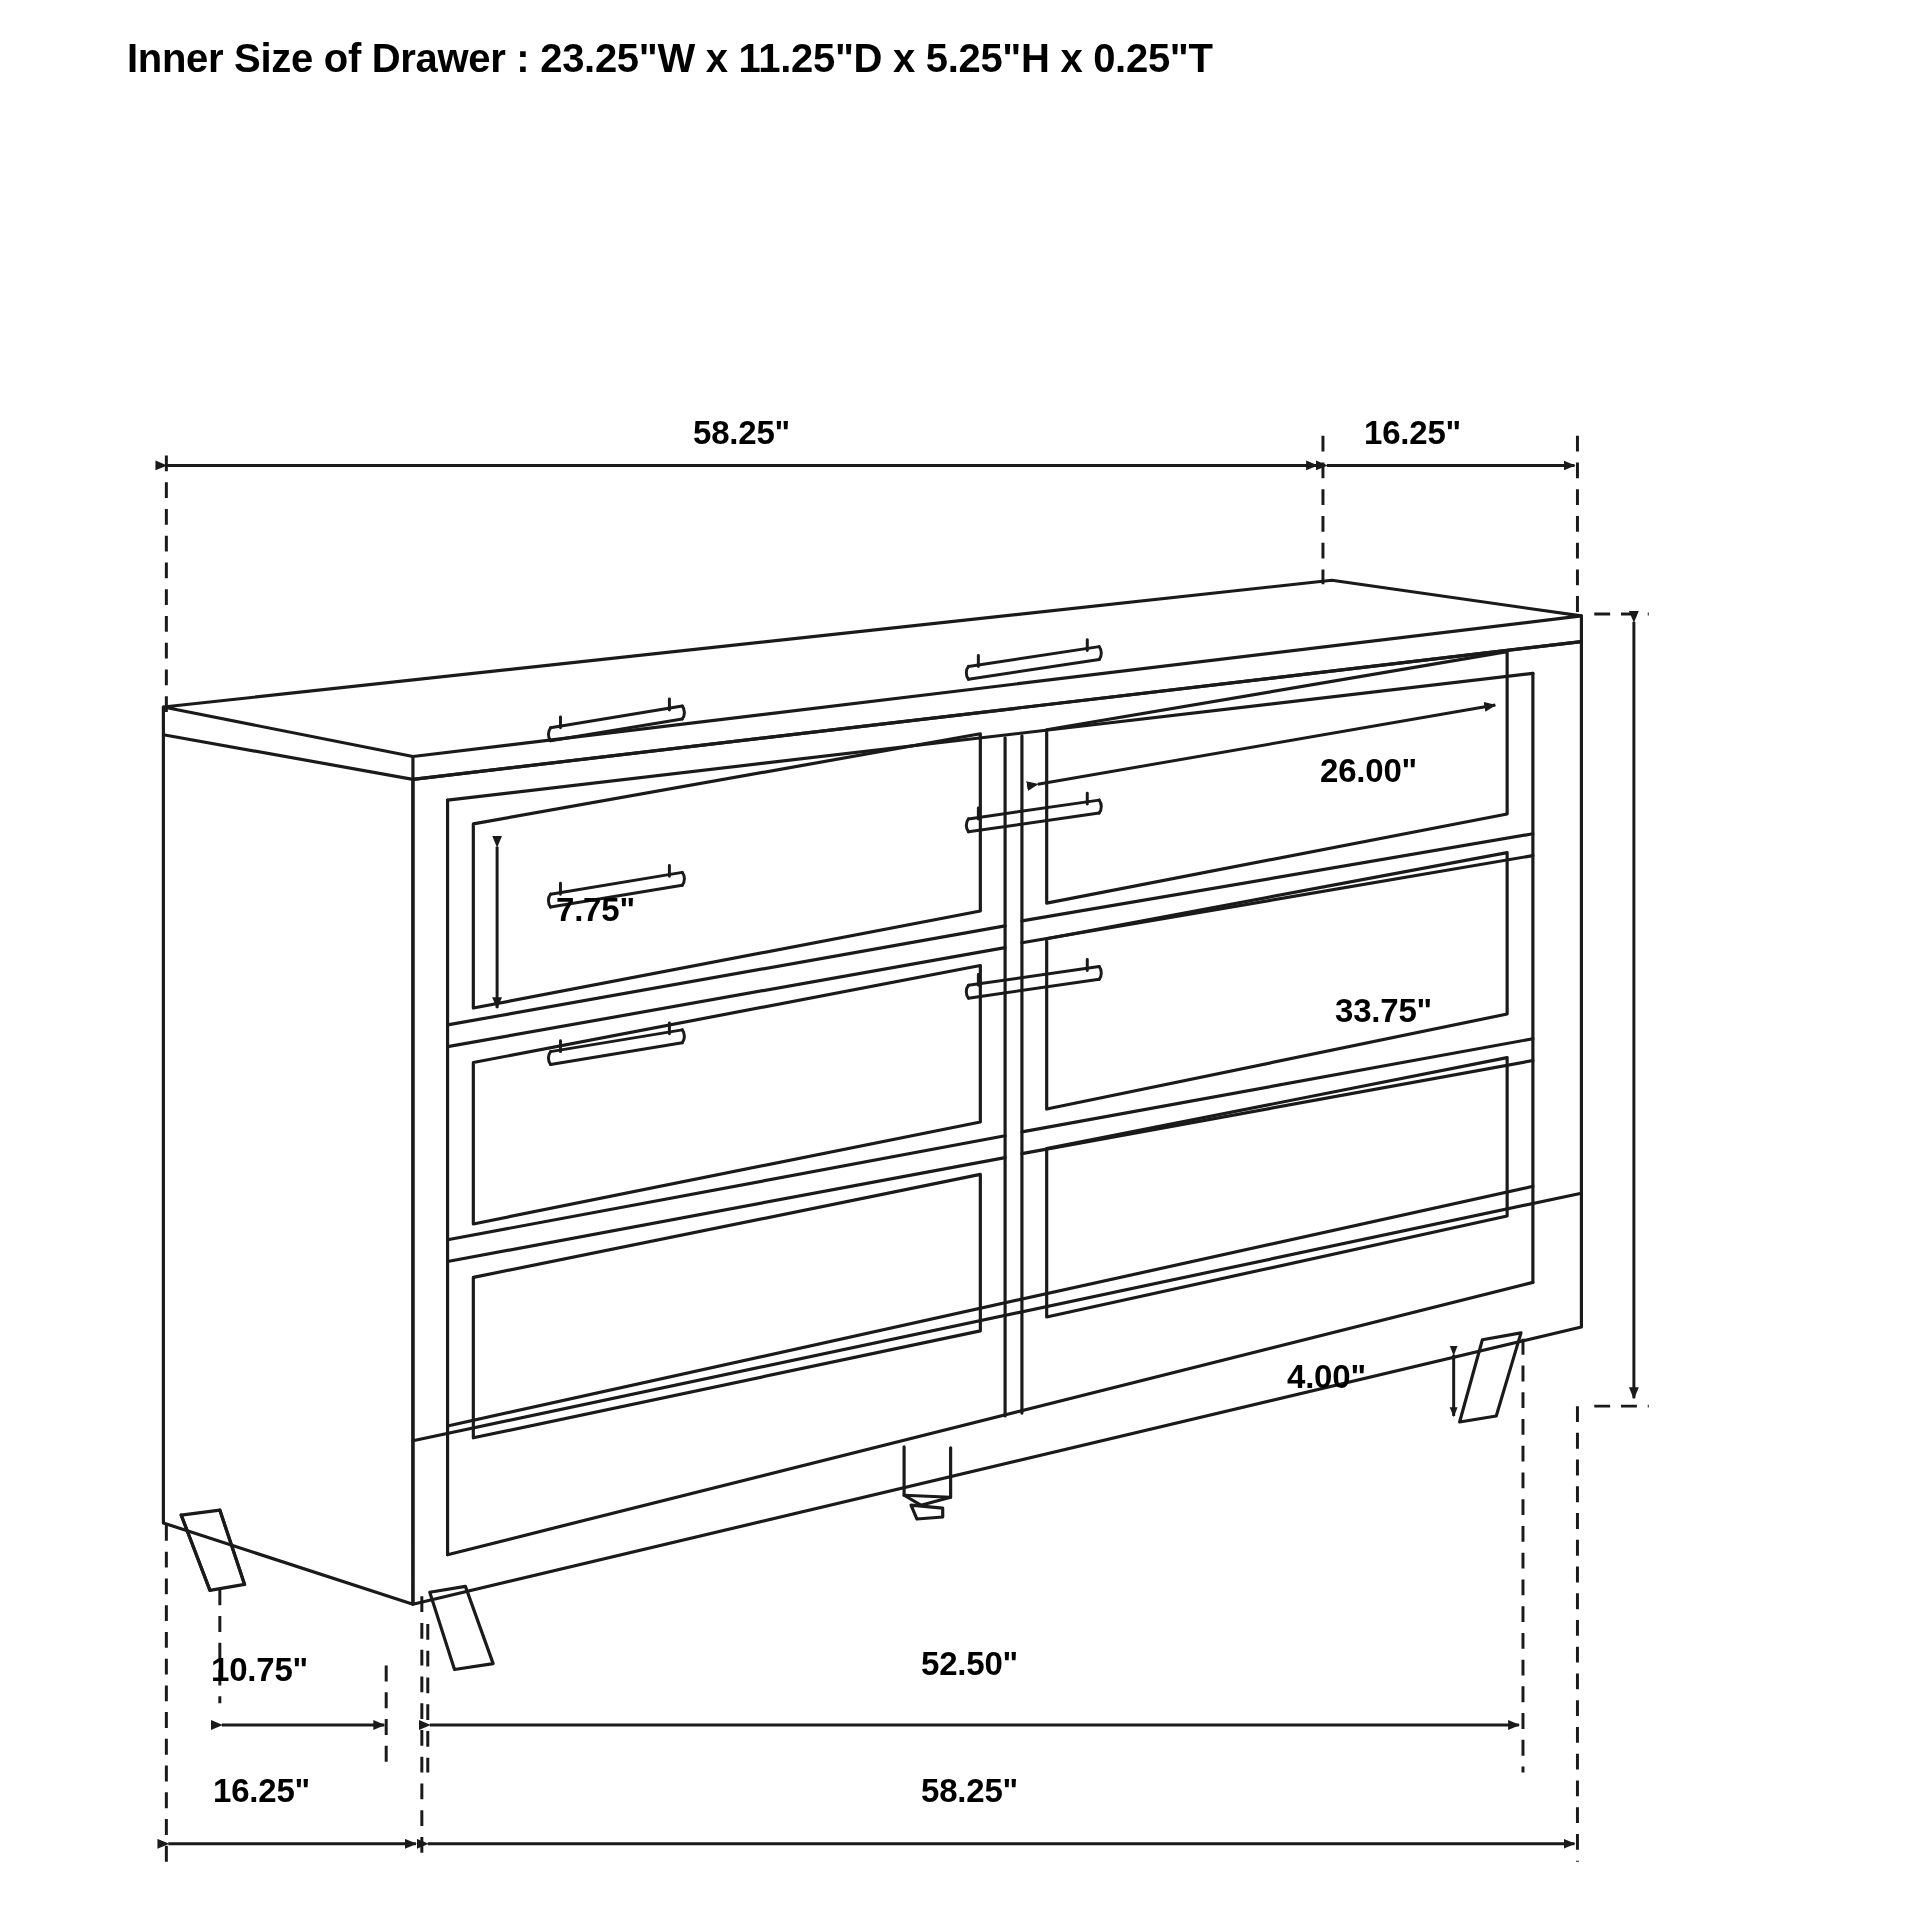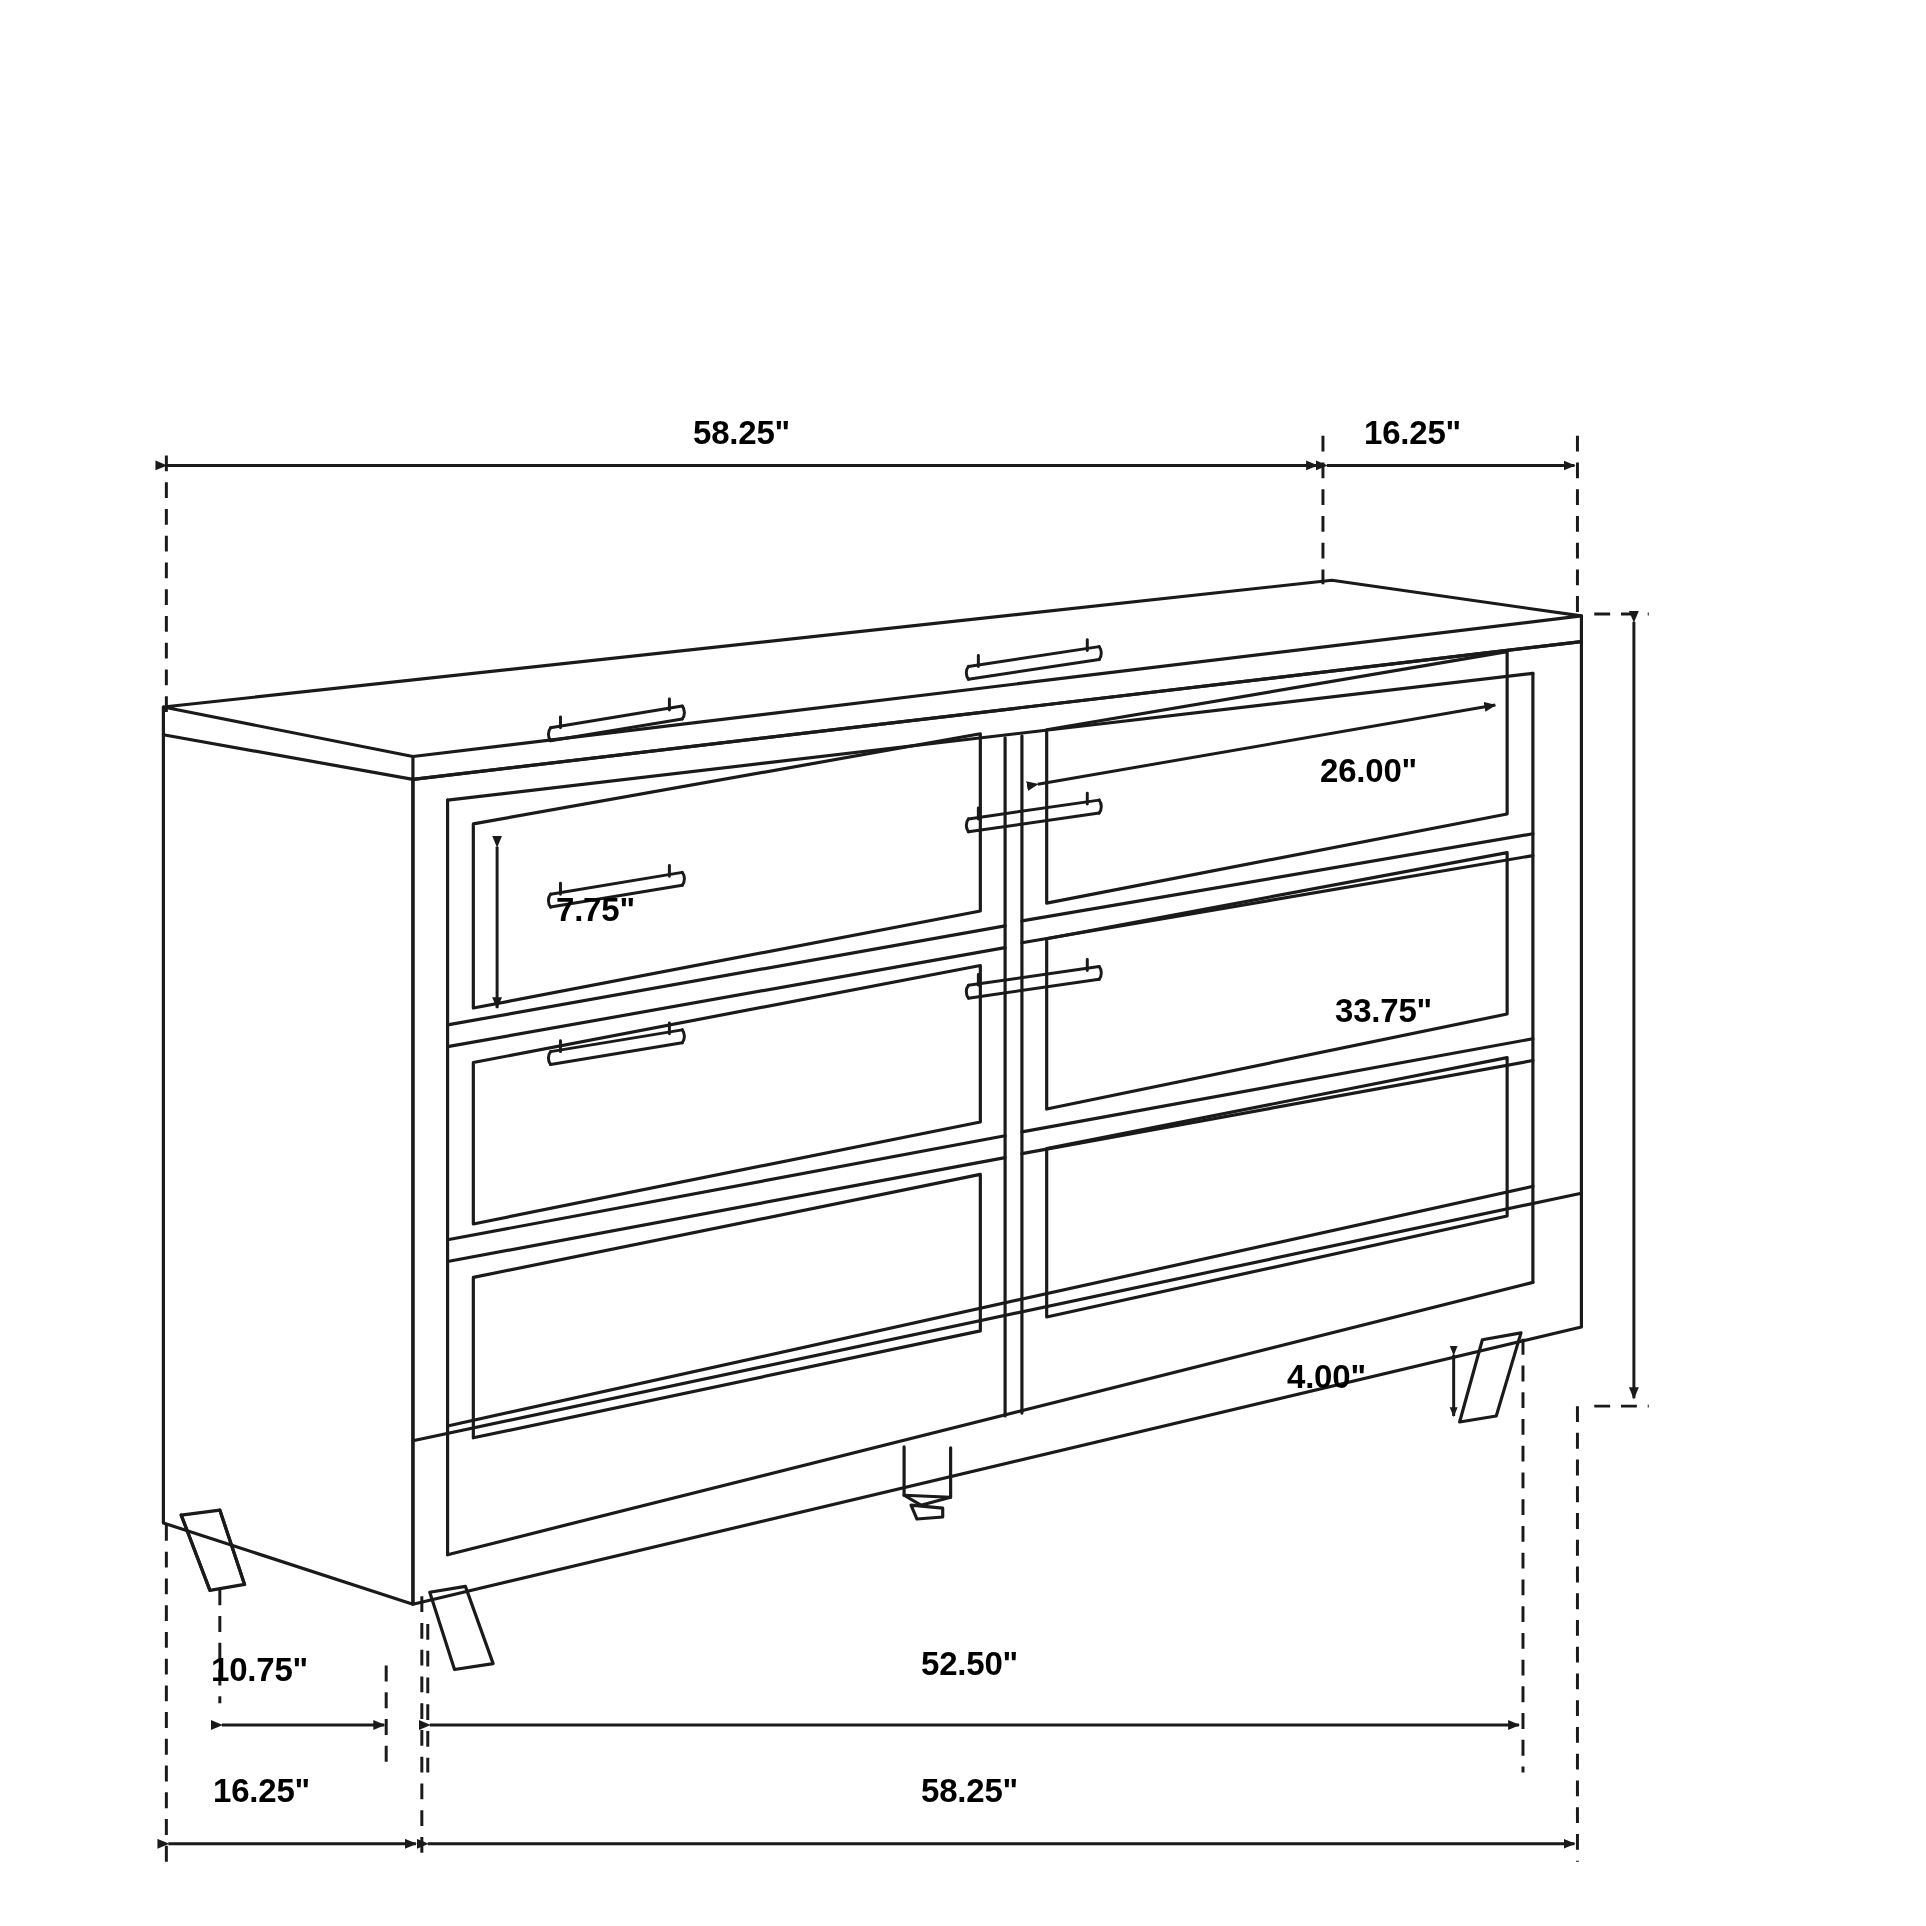--- a/index.html
+++ b/index.html
@@ -42,20 +42,21 @@
     font-weight: bold;
     white-space: nowrap;
     letter-spacing: -0.2px;
   }
 </style>
 </head>
 <body>
 
 <div id="sheet">
 
+  <div class="title">Inner Size of Drawer : 23.25"W x 11.25"D x 5.25"H x 0.25"T</div>
 
   <svg class="dwg" viewBox="0 0 1946 1946">
     <defs>
       <marker id="ar" markerWidth="14" markerHeight="14" refX="11" refY="5" orient="auto" markerUnits="userSpaceOnUse">
         <path d="M0,0 L12,5 L0,10 z" fill="#1a1a1a"></path>
       </marker>
       <marker id="arS" markerWidth="11" markerHeight="11" refX="9" refY="4" orient="auto" markerUnits="userSpaceOnUse">
         <path d="M0,0 L10,4 L0,8 z" fill="#1a1a1a"></path>
       </marker>
     </defs>

